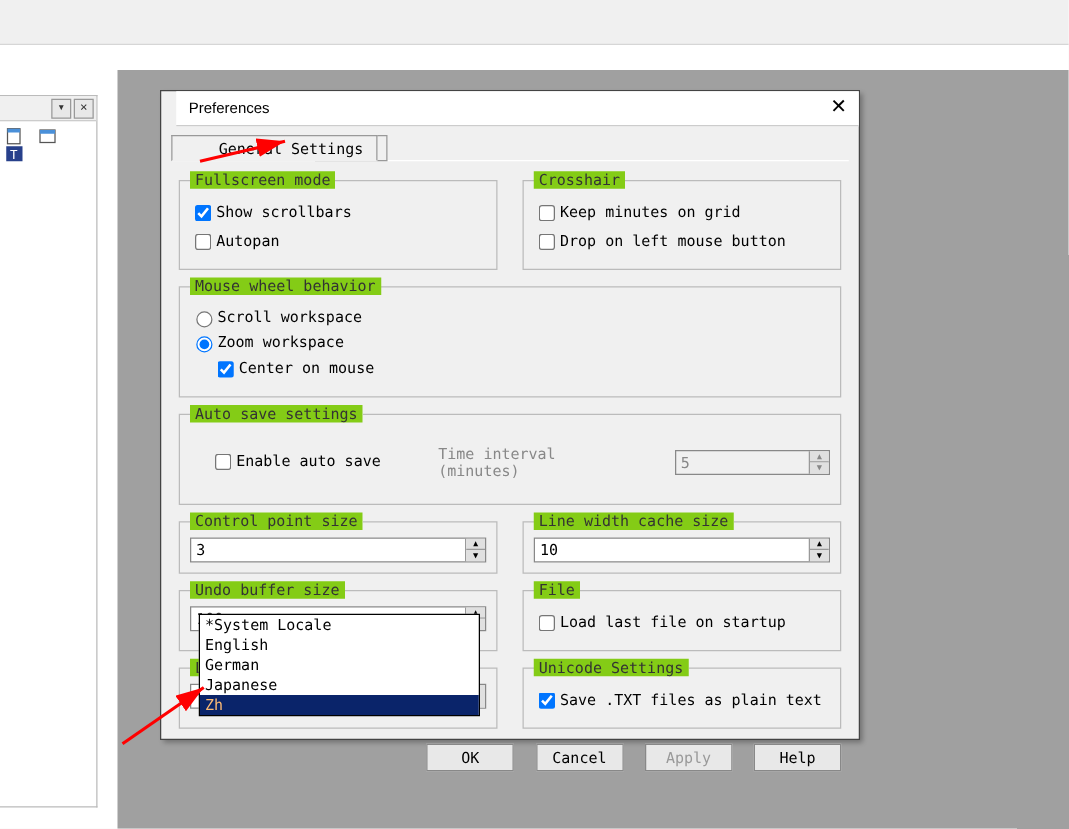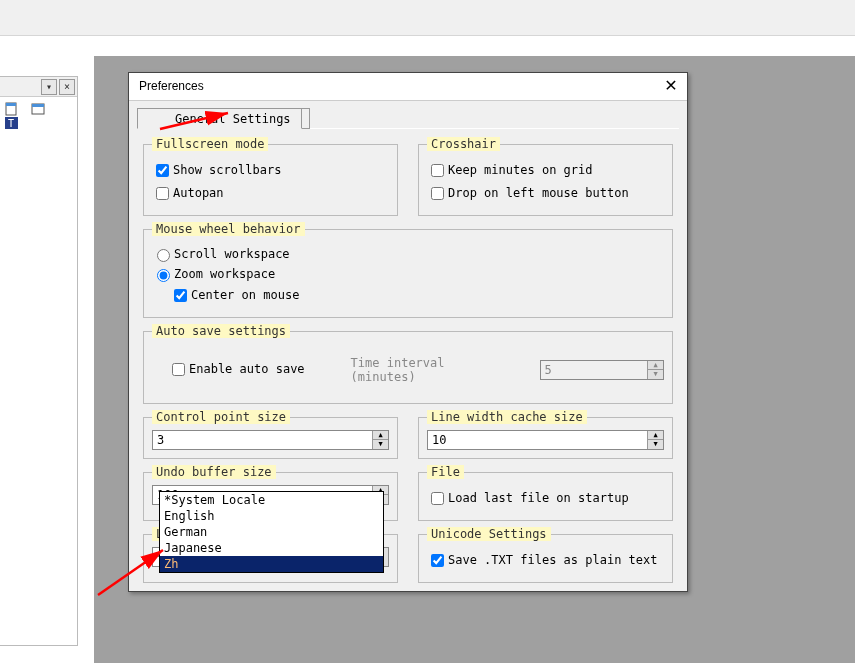--- a/index.html
+++ b/index.html
@@ -70,20 +70,21 @@
     background:#f0f0f0;
     border:1px solid #444;
     box-shadow: 2px 2px 4px rgba(0,0,0,.3);
   }
   .titlebar {
     height: 28px;
     background:#fff;
     border-bottom:1px solid #ccc;
     padding: 6px 10px 0 10px;
     position:relative;
+    margin-left:12px;
   }
   .titlebar .title { font-family: "Segoe UI", Tahoma, sans-serif; font-size:12px; color:#000; }
   .titlebar .closebtn {
     position:absolute; right:6px; top:4px;
     width:20px; height:20px;
     font-size:16px; line-height:18px; text-align:center;
     cursor:pointer;
     font-family: "Segoe UI", Tahoma, sans-serif;
   }
 
@@ -110,21 +111,21 @@
   .body { padding: 8px 14px 0 14px; }
   .row { display:flex; gap: 20px; margin-bottom: 6px; }
   .row > fieldset { flex:1; }
 
   fieldset {
     border:1px solid #bbb;
     padding: 6px 8px 8px 8px;
     margin:0;
     position:relative;
   }
-  legend { padding:0 4px; color:#333; background:#fef9c3; font-size:12px; }
+  legend { padding:0 4px; color:#333; background:#84cc16; font-size:12px; }
   .chk { display:block; margin:4px 0; white-space:nowrap; }
   .chk input { vertical-align:middle; margin-right:4px; }
   .rad { display:block; margin:4px 0; }
   .rad input { vertical-align:middle; margin-right:4px; }
   .indent { margin-left:18px; }
 
   .spin {
     display:inline-block; border:1px solid #888; background:#fff; height:20px;
     position:relative;
   }
@@ -302,20 +303,26 @@
         </div>
       </fieldset>
       <fieldset>
         <legend>Unicode Settings</legend>
         <label class="chk"><input type="checkbox" checked="" style=""><span>Save .TXT files as plain text</span></label>
       </fieldset>
     </div>
 
   </div>
 
+  <div class="btnrow">
+    <span class="btn">OK</span>
+    <span class="btn">Cancel</span>
+    <span class="btn disabled">Apply</span>
+    <span class="btn">Help</span>
+  </div>
 </div>
 
 <div class="dropdown" id="langdrop" style="left:159px; top:491px; width:225px;">
     <div class="opt">*System Locale</div>
     <div class="opt">English</div>
     <div class="opt">German</div>
     <div class="opt">Japanese</div>
     <div class="opt sel">Zh</div>
   </div>
 

